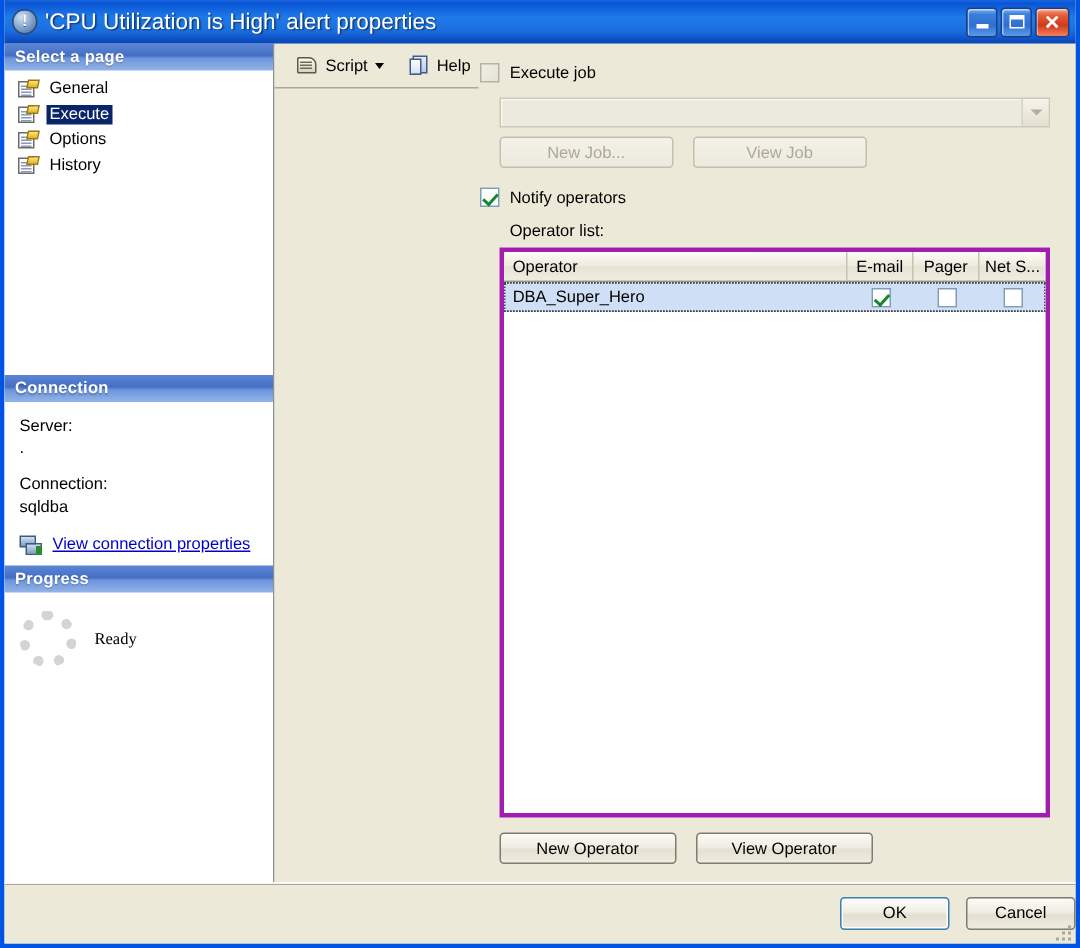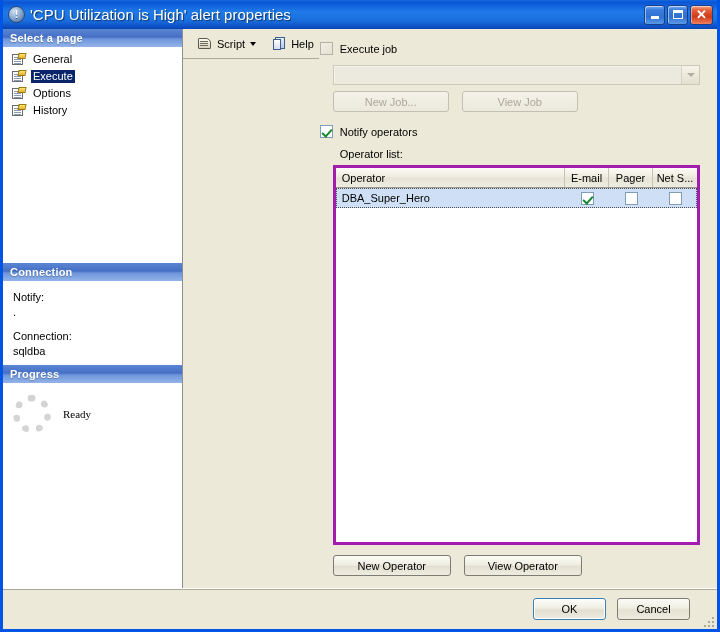--- a/index.html
+++ b/index.html
@@ -208,21 +208,21 @@
   .gc{box-sizing:border-box;display:flex;align-items:center;height:100%;}
   .gc.op{flex:1 1 auto;padding-left:6px;font-size:11px;color:#000;}
   .gc.c{width:44px;flex:0 0 44px;justify-content:center;}
   .grid-fill{flex:1 1 auto;background:#fff;}
   .opbtns{display:flex;gap:13px;margin:10px 0 0 13px;padding-bottom:12px;}
   .btn.op{width:118px;}
   
   .footer{
     height:40px;flex:0 0 40px;border-top:1px solid #fff;
     background:#ece9d8;display:flex;align-items:center;justify-content:flex-end;
-    padding-right:27px;gap:11px;position:relative;
+    padding-right:0;gap:11px;position:relative;
     box-shadow:inset 0 1px 0 #aca899;
   }
   .btn.foot{width:73px;height:22px;}
   .btn.default{
     border:1px solid #3c7fb1;
     box-shadow:inset 0 0 0 1px #fff, 0 0 0 0 rgba(0,0,0,0);
     background:linear-gradient(180deg,#fdfdfb 0%,#f0eee4 45%,#e2dfd0 55%,#edebe0 100%);
   }
   .grip{
     position:absolute;right:3px;bottom:2px;width:12px;height:12px;
@@ -281,25 +281,33 @@
           <span class="pgicon">
               <span class="sheet"></span>
               <span class="tag"></span>
             </span>
           <span class="lbl">History</span>
         </div>
       </div>
 
       <div class="panel-head">Connection</div>
       <div class="conn-body">
-        <div>Notify:</div>
+        <div>Server:</div>
         <div class="v">.</div>
         <div class="conn-gap"></div>
         <div>Connection:</div>
         <div class="v">sqldba</div>
+        <div class="conn-link-row">
+          <span class="lnkicon">
+              <span class="m1"></span>
+              <span class="m2"></span>
+              <span class="pl"></span>
+            </span>
+          <span class="conn-link">View connection properties</span>
+        </div>
       </div>
 
       <div class="panel-head">Progress</div>
       <div class="progress-body">
         <span class="spinner"></span>
         <span class="progress-text">Ready</span>
       </div>
       <div class="sb-spacer"></div>
     </div>
 

